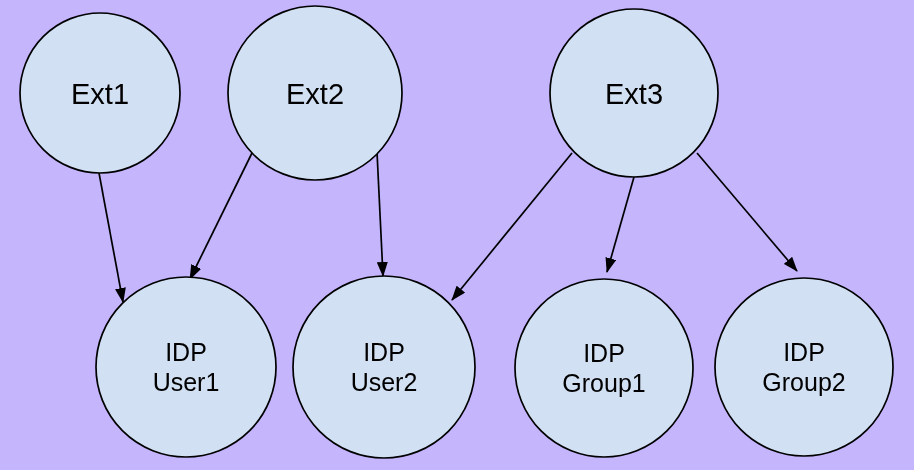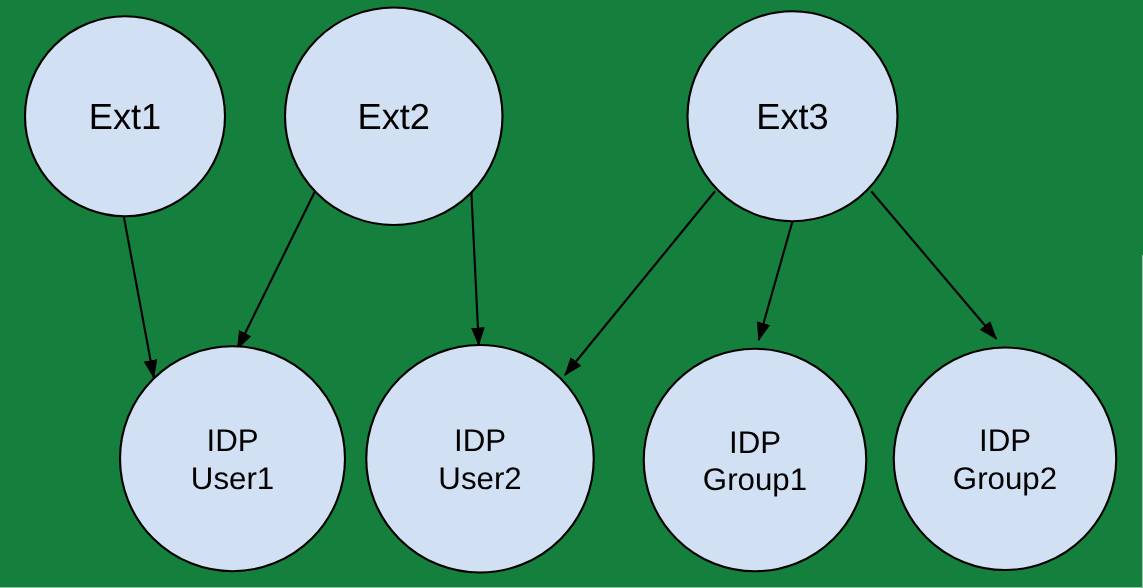--- a/index.html
+++ b/index.html
@@ -5,21 +5,21 @@
   html, body {
     margin: 0;
     padding: 0;
     background: #ffffff;
     font-family: "Liberation Sans", sans-serif;
   }
   .canvas-wrap {
     position: relative;
     width: 914px;
     height: 470px;
-    background: #15803d;
+    background: #c4b5fd;
     overflow: hidden;
   }
   svg { display: block; }
   .edge-line {
     fill: none;
   }
   .node-circle {
     
   }
   .node-label {

